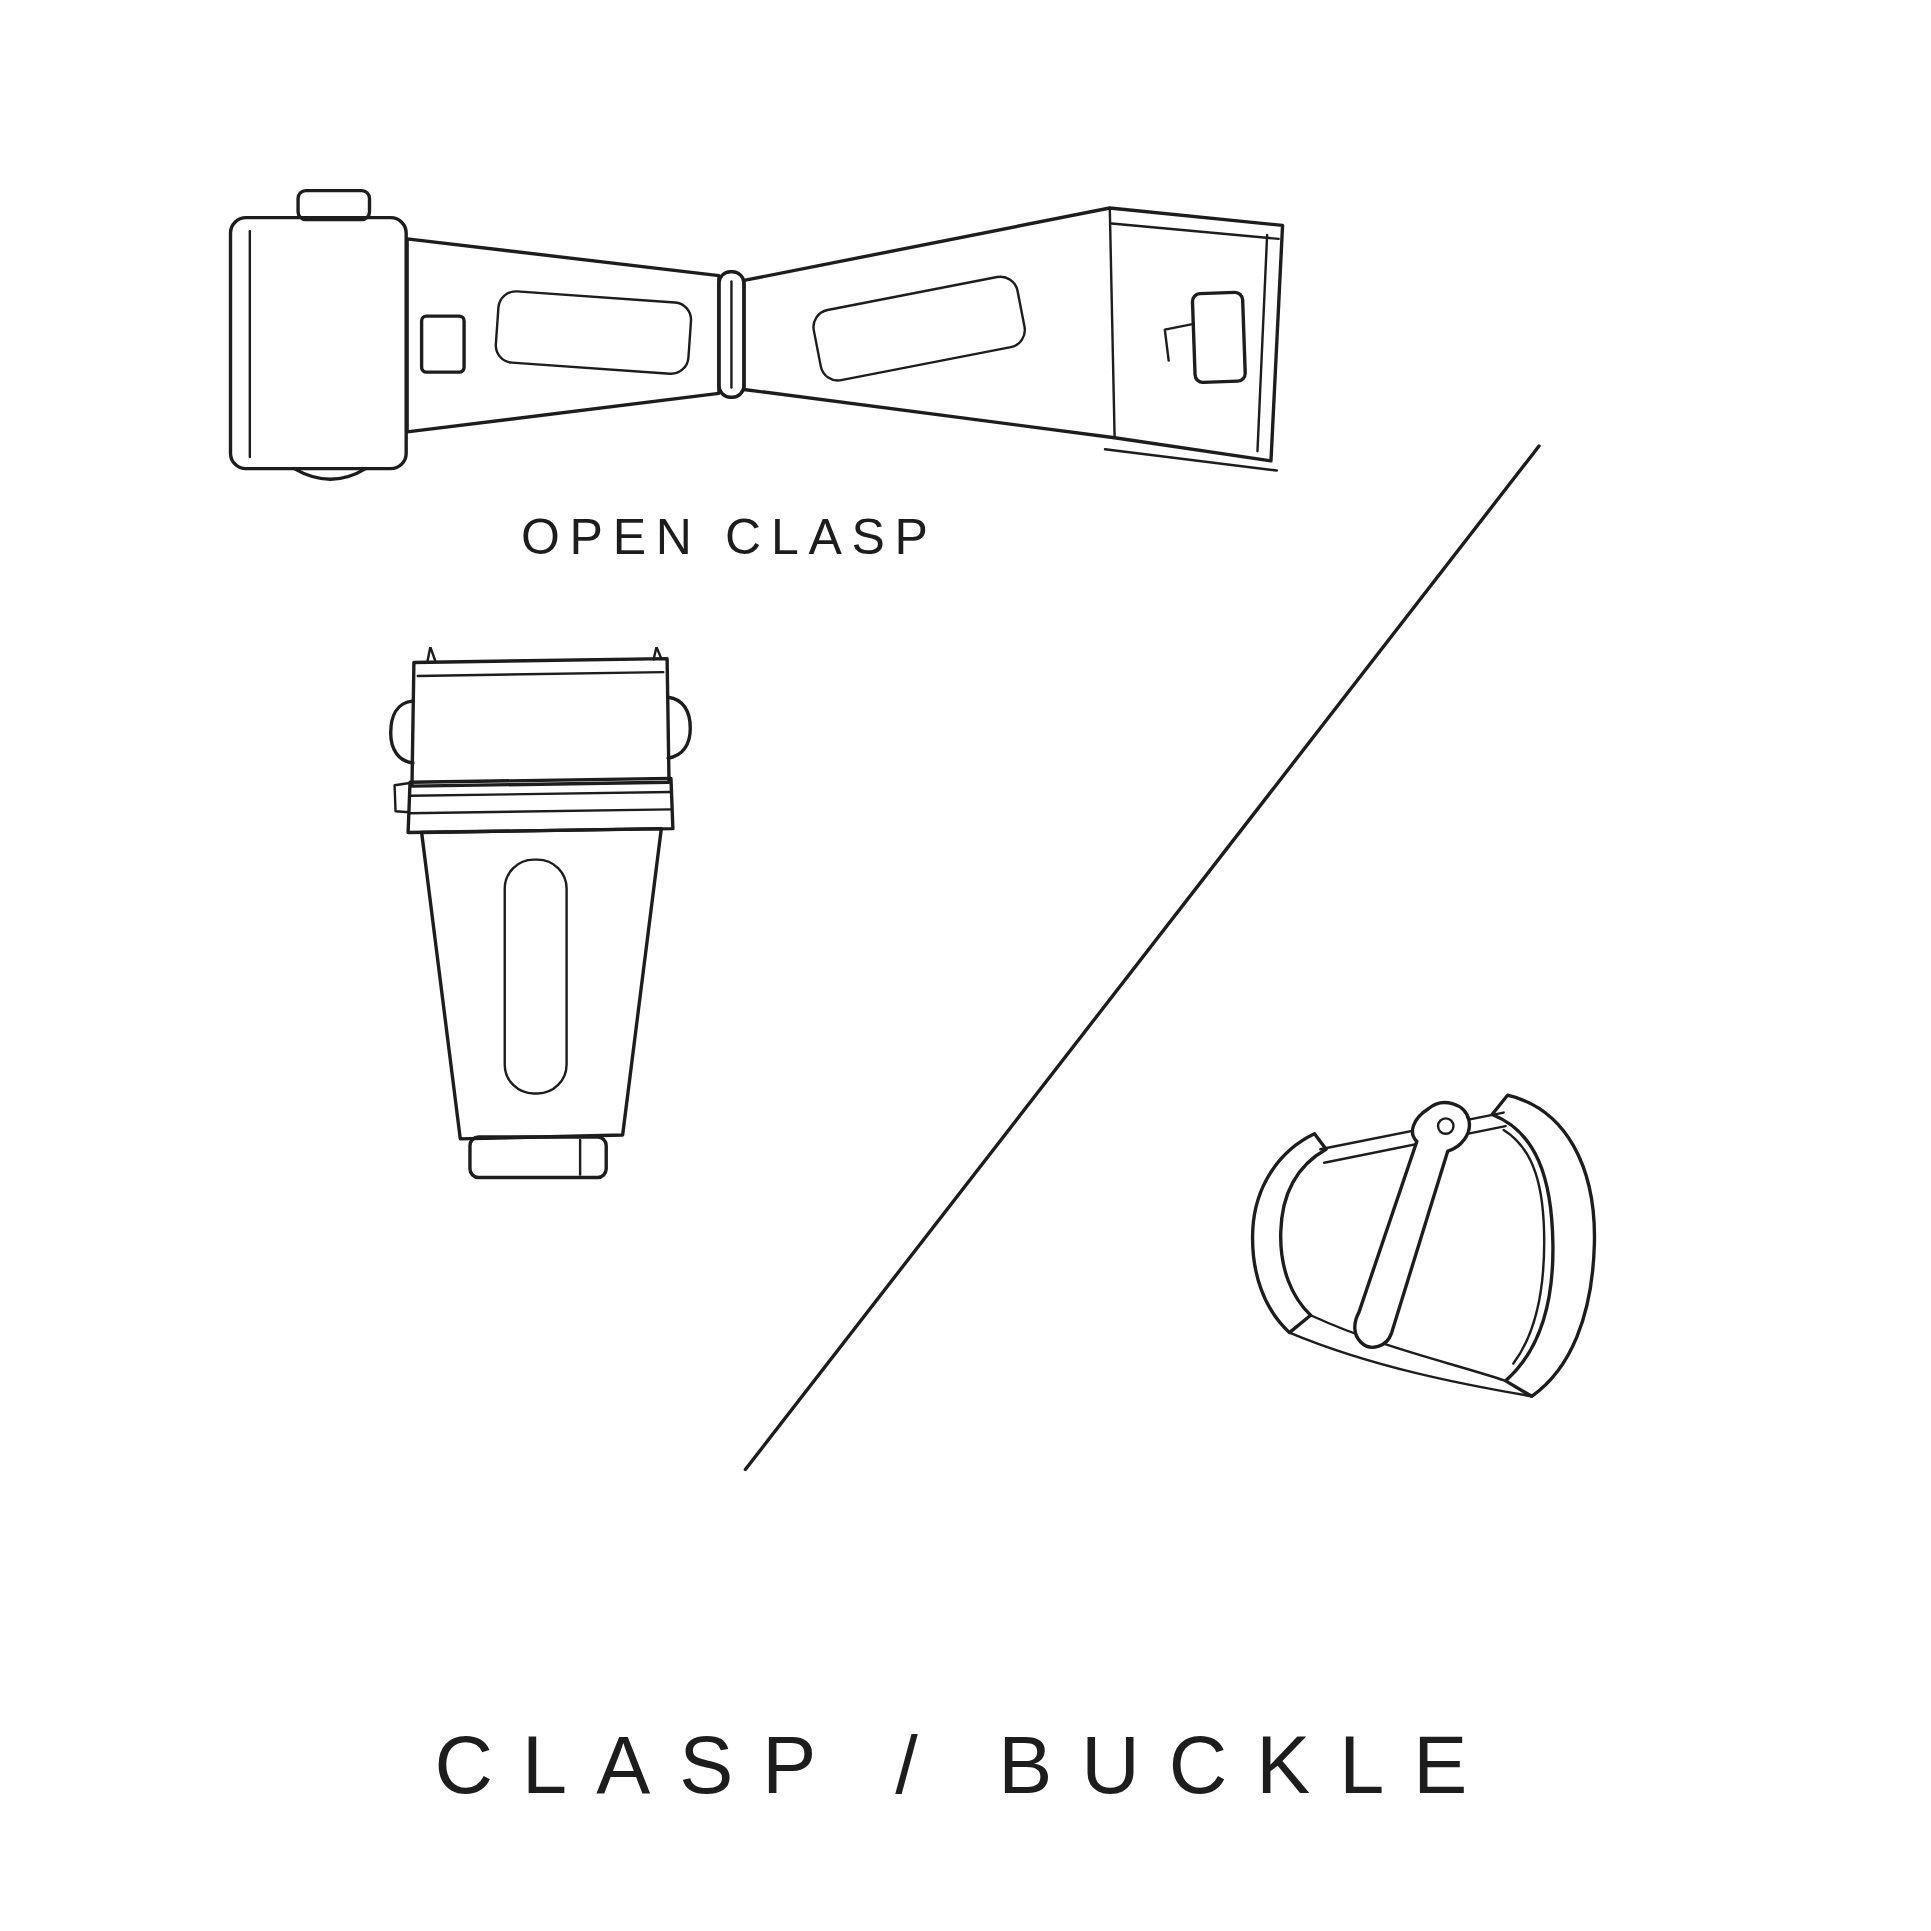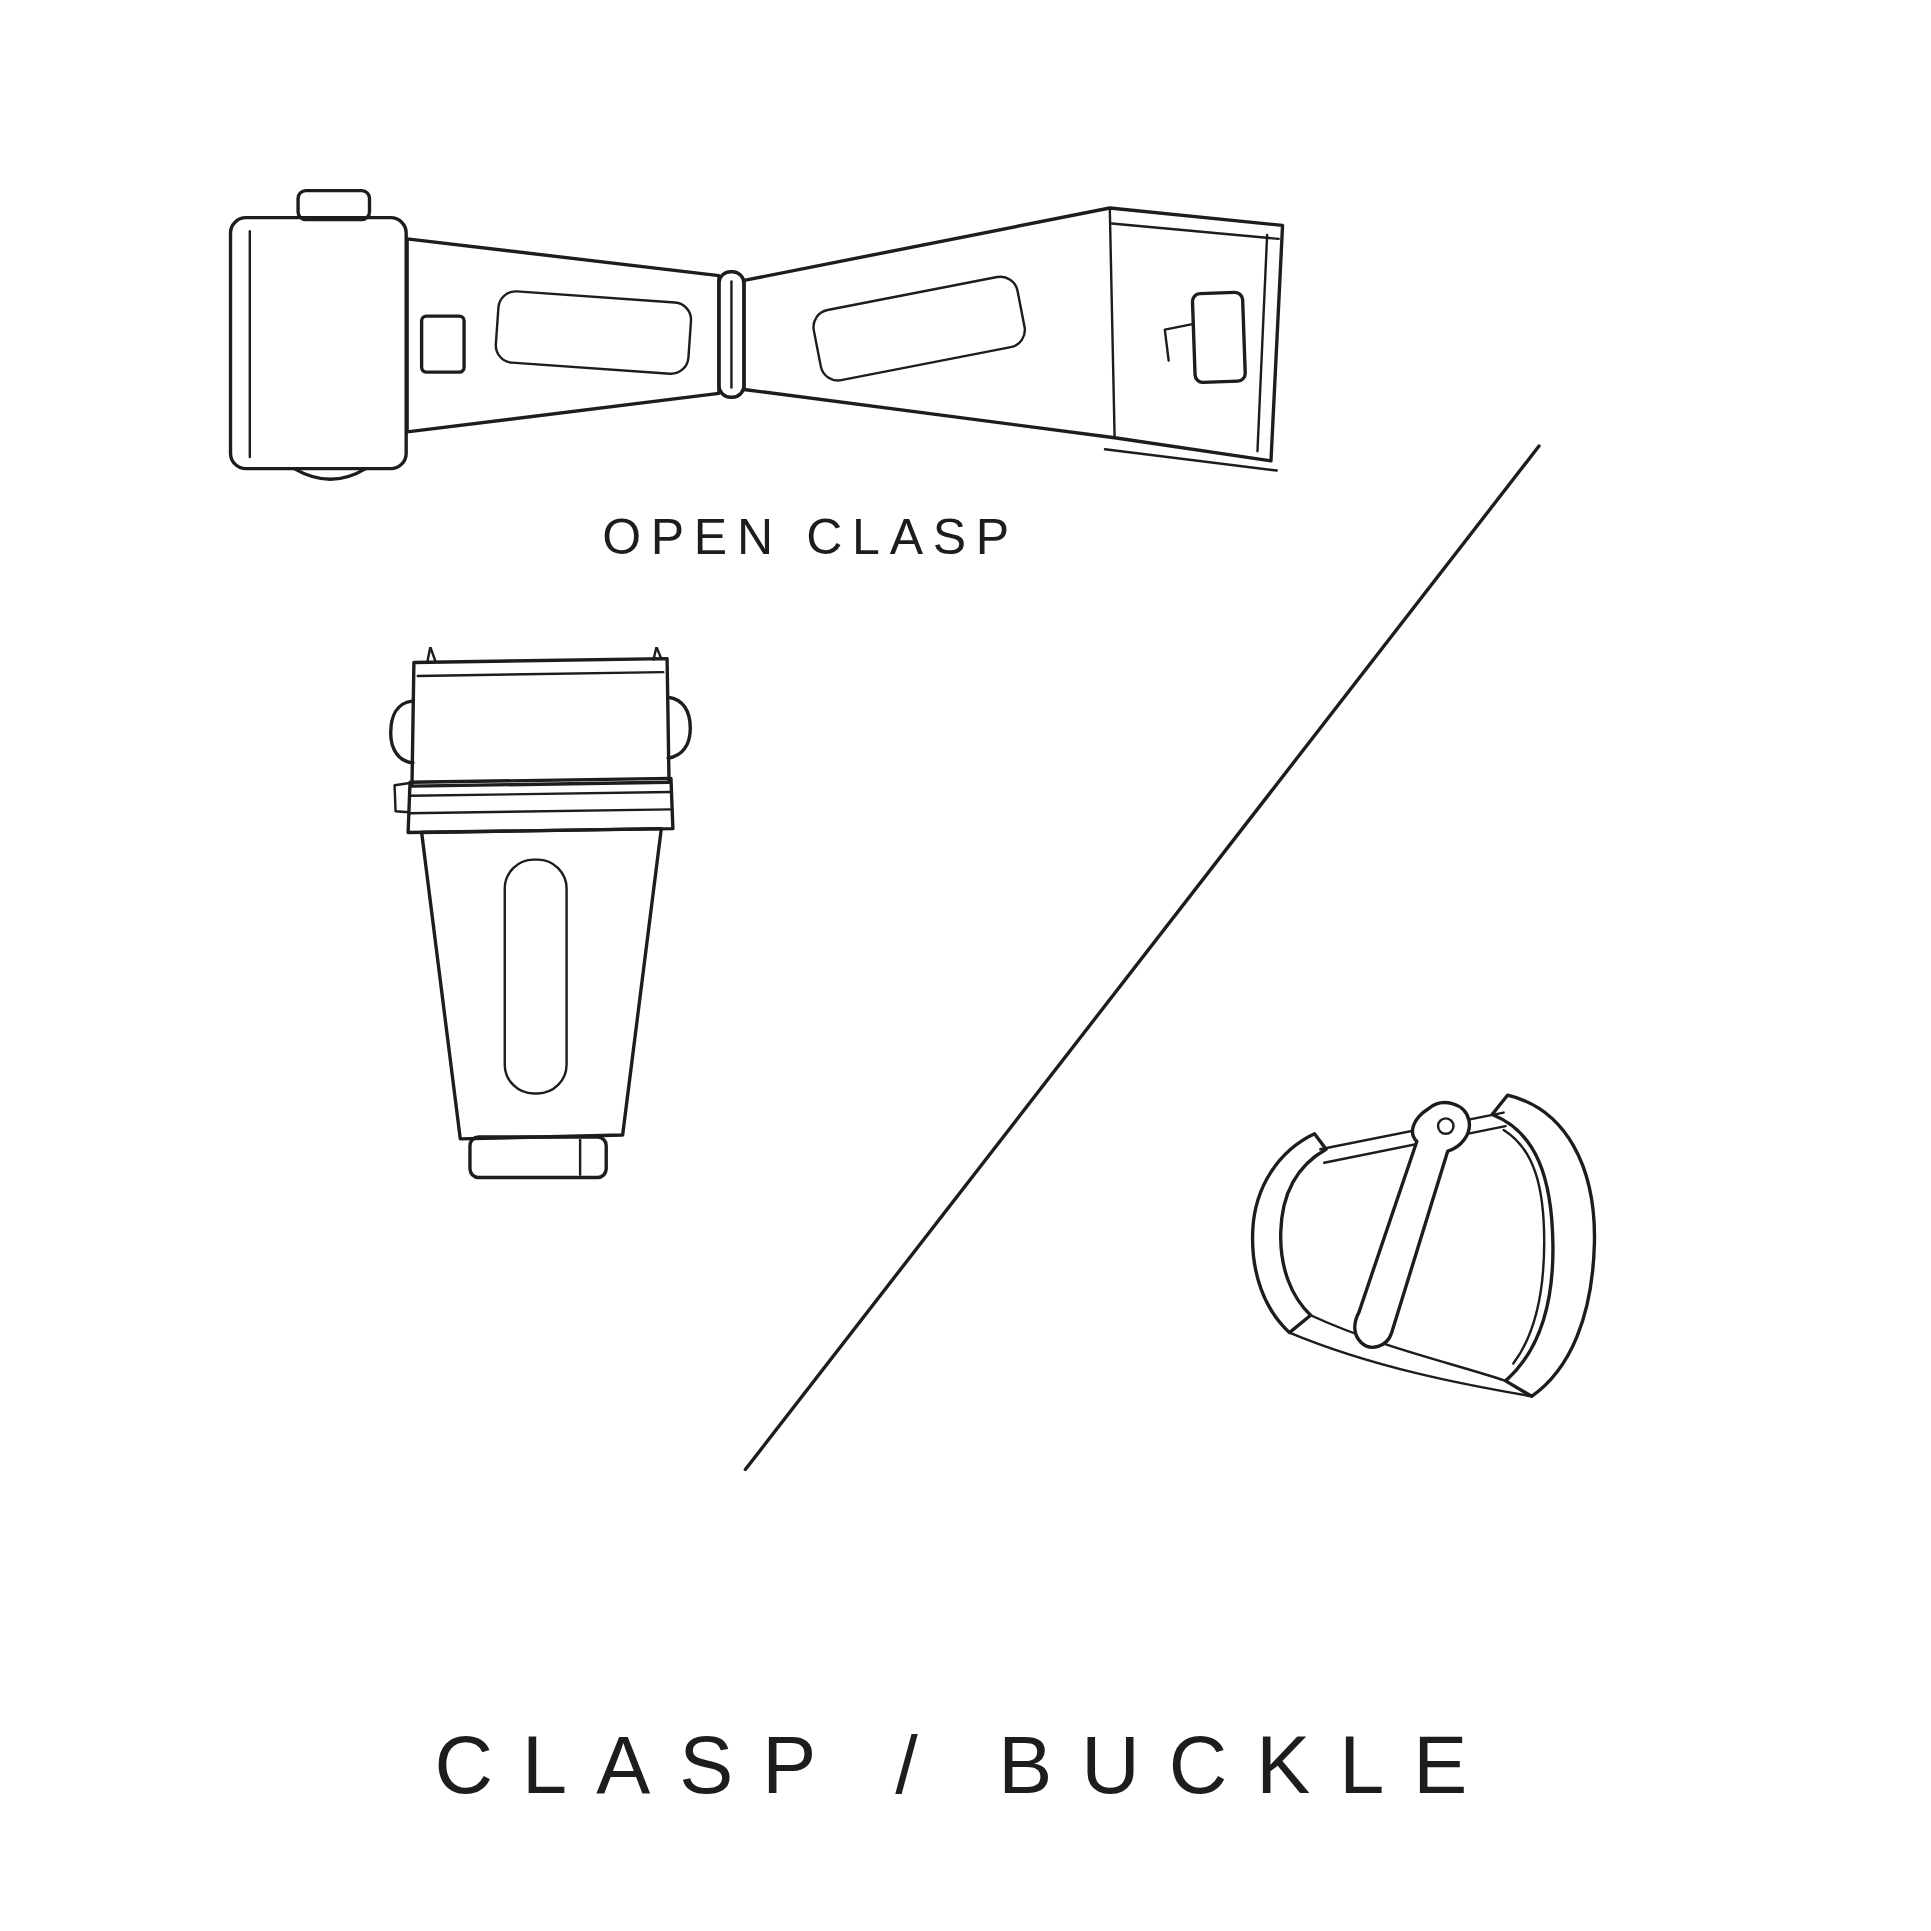--- a/index.html
+++ b/index.html
@@ -23,21 +23,21 @@
     stroke-linecap: round;
     stroke-linejoin: round;
   }
   .ln.thin { stroke-width: 2.5; }
   .ln.fillw { fill: #ffffff; }
   .caption {
     position: absolute;
     color: var(--text-color, #1d1d1d);
     font-size: 50px;
     letter-spacing: 9.7px;
-    text-align: center;
+    text-align: left;
     font-weight: 400;
     white-space: nowrap;
   }
   .title {
     position: absolute;
     left: 0;
     top: 1719px;
     width: 1931px;
     text-align: center;
     color: var(--text-color, #1d1d1d);

